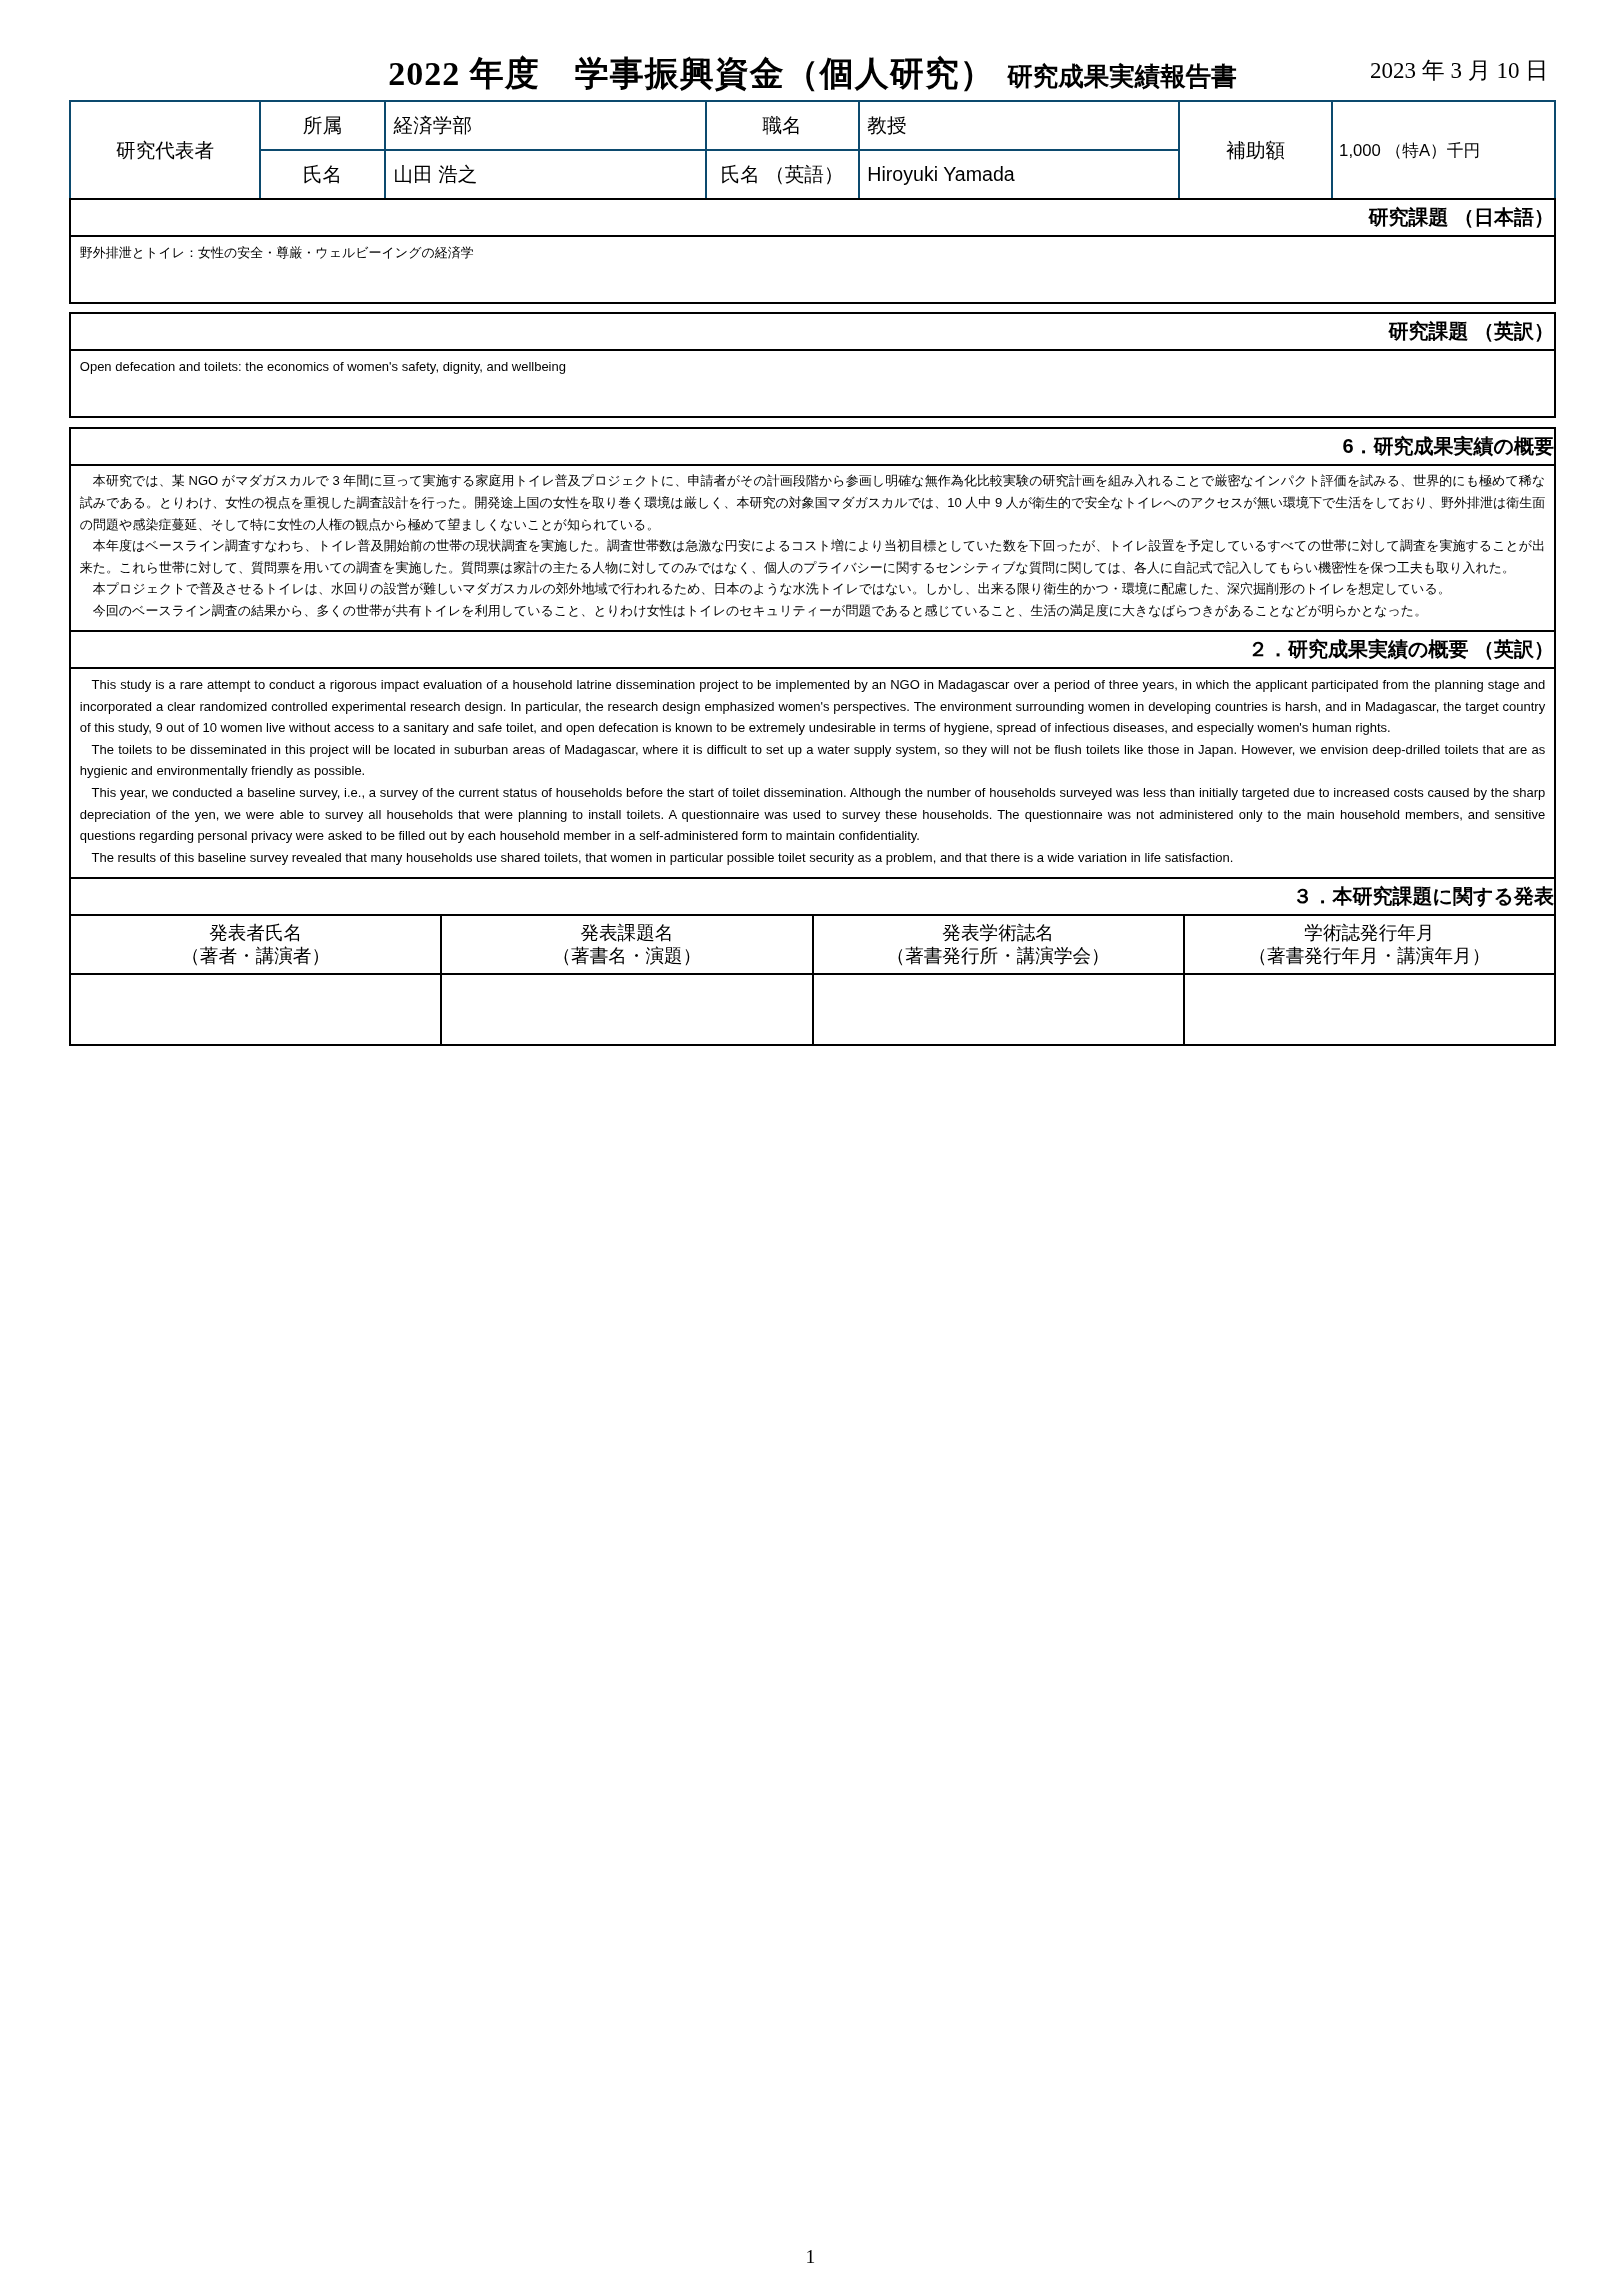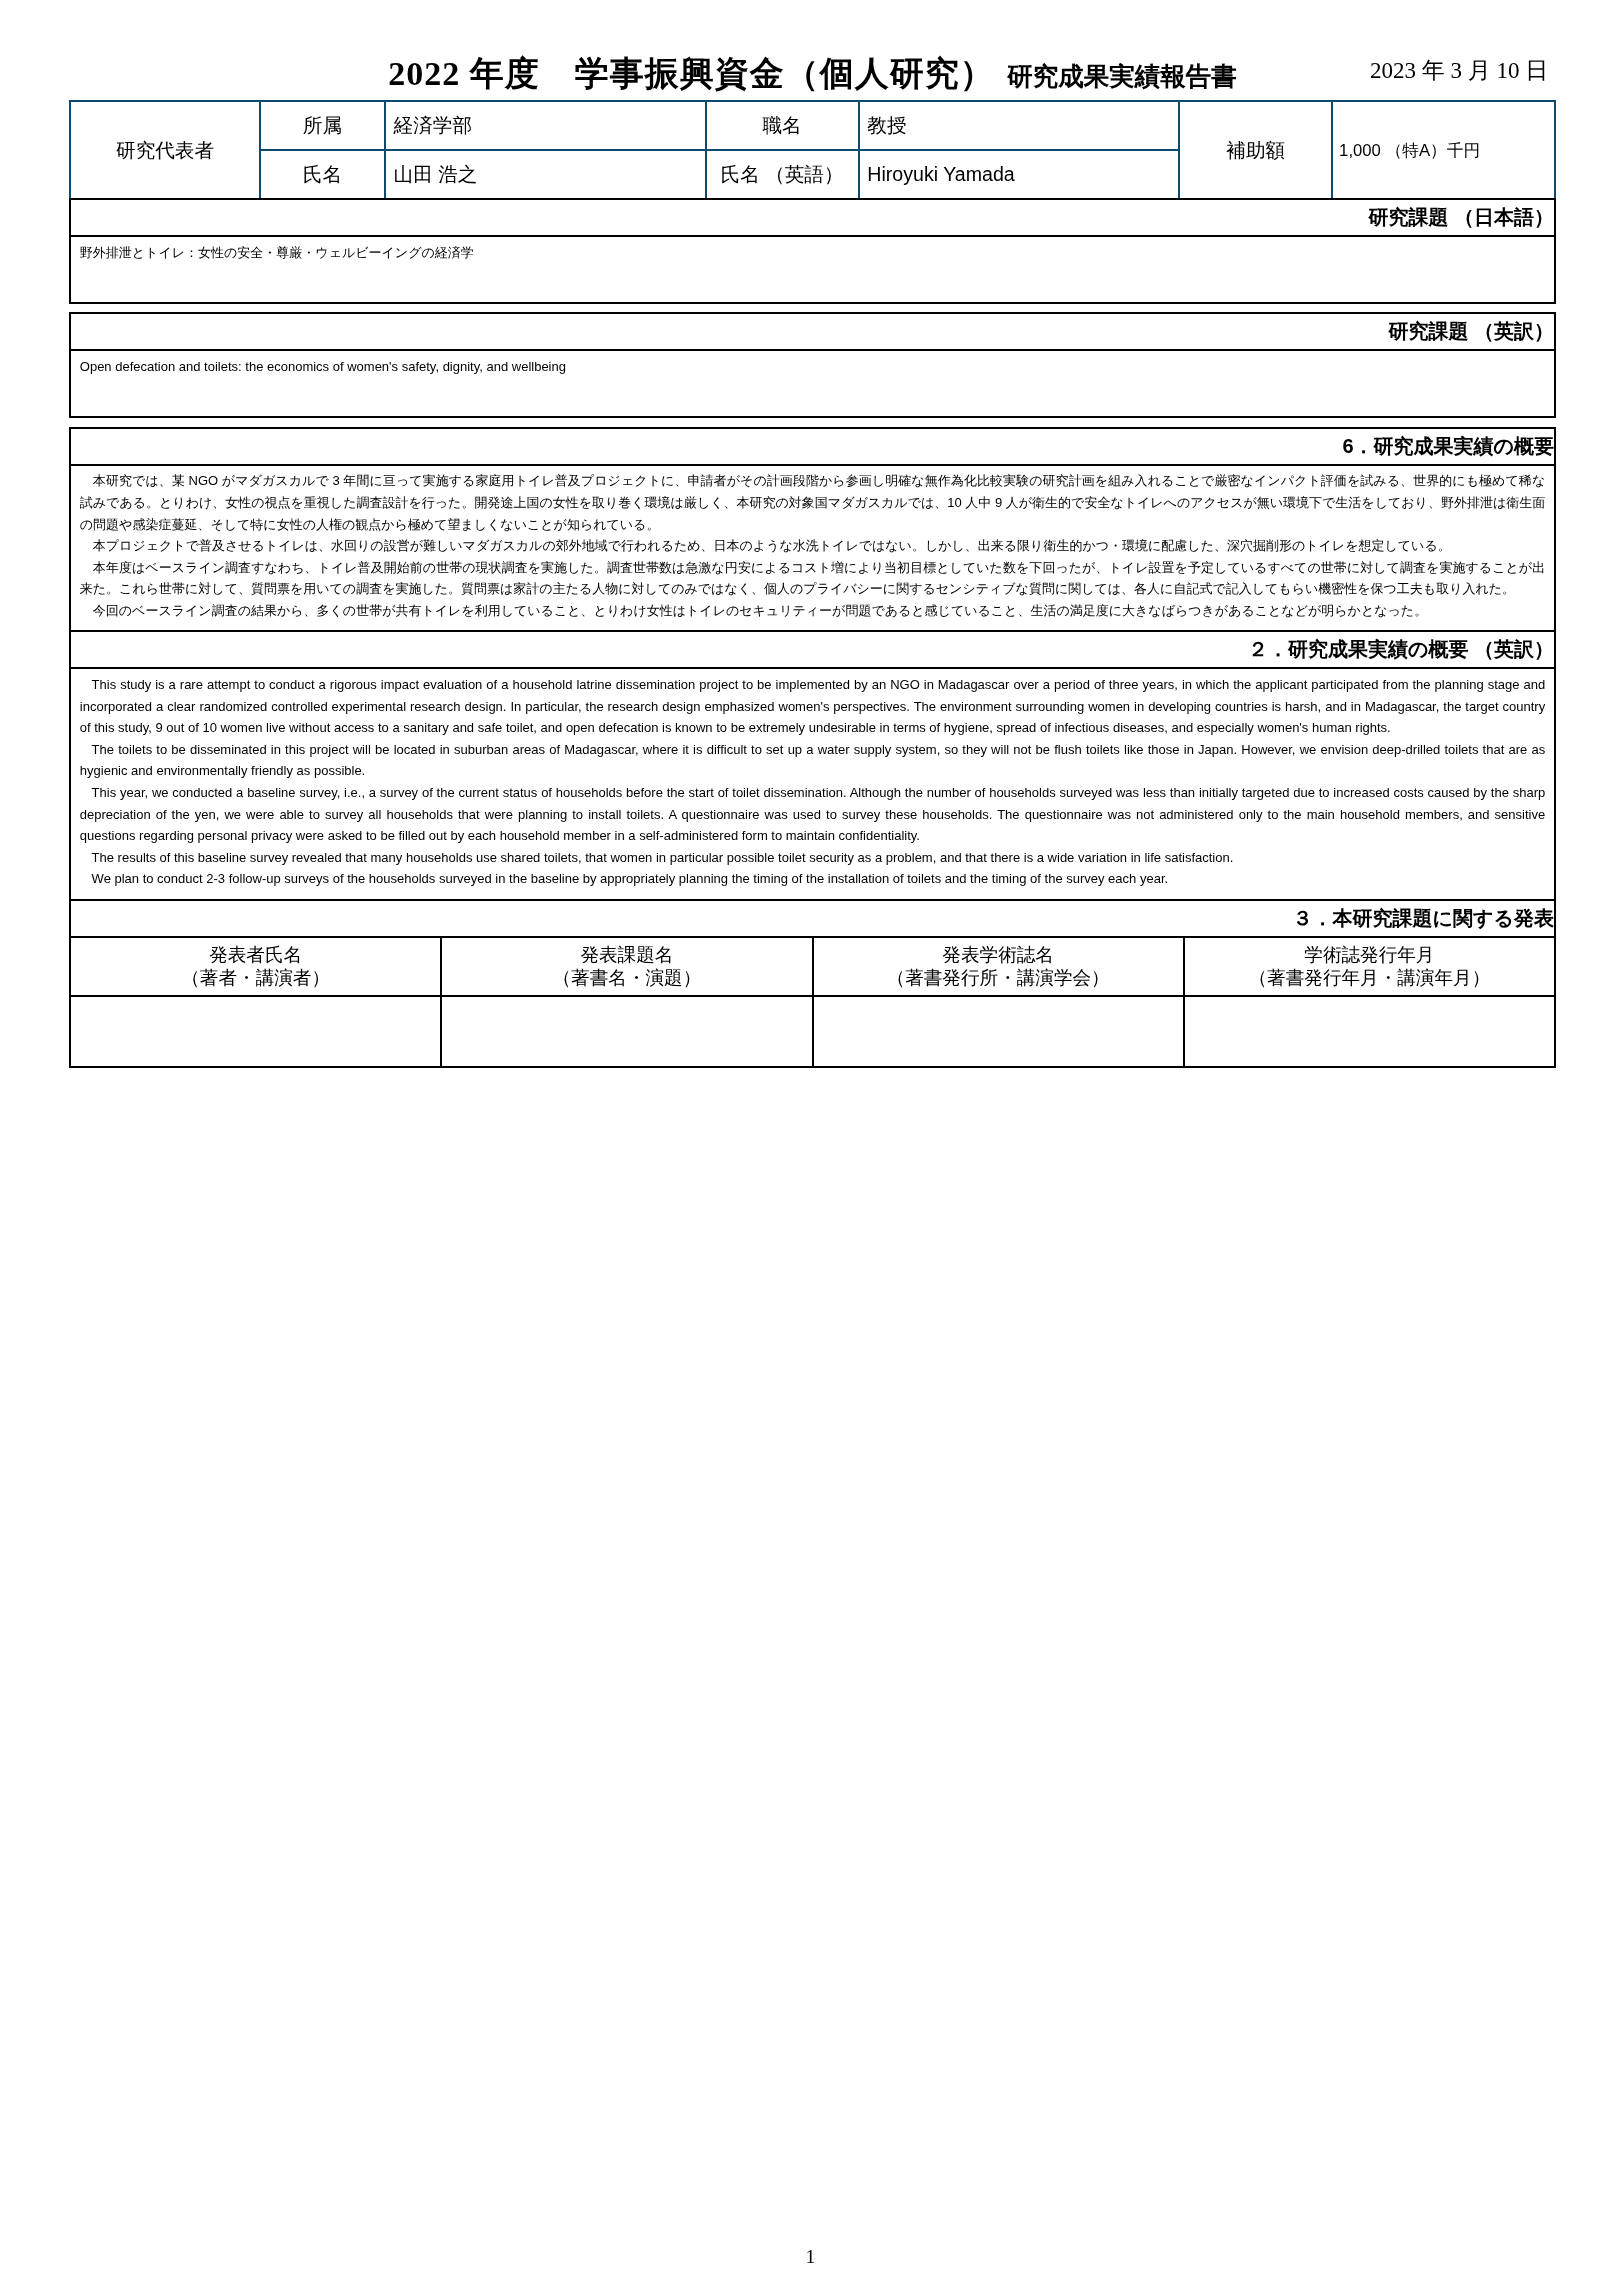--- a/index.html
+++ b/index.html
@@ -138,32 +138,31 @@
 
   <div class="sec-header">研究課題 （日本語）</div>
   <div class="sec-body topic-body">野外排泄とトイレ：女性の安全・尊厳・ウェルビーイングの経済学</div>
 
   <div class="sec-header gap">研究課題 （英訳）</div>
   <div class="sec-body topic-body">Open defecation and toilets: the economics of women's safety, dignity, and wellbeing</div>
 
   <div class="sec-header gap">6．研究成果実績の概要</div>
   <div class="sec-body summary-body">
     <p>　本研究では、某 NGO がマダガスカルで 3 年間に亘って実施する家庭用トイレ普及プロジェクトに、申請者がその計画段階から参画し明確な無作為化比較実験の研究計画を組み入れることで厳密なインパクト評価を試みる、世界的にも極めて稀な試みである。とりわけ、女性の視点を重視した調査設計を行った。開発途上国の女性を取り巻く環境は厳しく、本研究の対象国マダガスカルでは、10 人中 9 人が衛生的で安全なトイレへのアクセスが無い環境下で生活をしており、野外排泄は衛生面の問題や感染症蔓延、そして特に女性の人権の観点から極めて望ましくないことが知られている。</p>
+    <p>　本年度はベースライン調査すなわち、トイレ普及開始前の世帯の現状調査を実施した。調査世帯数は急激な円安によるコスト増により当初目標としていた数を下回ったが、トイレ設置を予定しているすべての世帯に対して調査を実施することが出来た。これら世帯に対して、質問票を用いての調査を実施した。質問票は家計の主たる人物に対してのみではなく、個人のプライバシーに関するセンシティブな質問に関しては、各人に自記式で記入してもらい機密性を保つ工夫も取り入れた。</p>
     <p>　本プロジェクトで普及させるトイレは、水回りの設営が難しいマダガスカルの郊外地域で行われるため、日本のような水洗トイレではない。しかし、出来る限り衛生的かつ・環境に配慮した、深穴掘削形のトイレを想定している。</p>
-    <p>　本年度はベースライン調査すなわち、トイレ普及開始前の世帯の現状調査を実施した。調査世帯数は急激な円安によるコスト増により当初目標としていた数を下回ったが、トイレ設置を予定しているすべての世帯に対して調査を実施することが出来た。これら世帯に対して、質問票を用いての調査を実施した。質問票は家計の主たる人物に対してのみではなく、個人のプライバシーに関するセンシティブな質問に関しては、各人に自記式で記入してもらい機密性を保つ工夫も取り入れた。</p>
     <p>　今回のベースライン調査の結果から、多くの世帯が共有トイレを利用していること、とりわけ女性はトイレのセキュリティーが問題であると感じていること、生活の満足度に大きなばらつきがあることなどが明らかとなった。</p>
   </div>
 
   <div class="sec-header">２．研究成果実績の概要 （英訳）</div>
   <div class="sec-body summary-body en">
     <p>This study is a rare attempt to conduct a rigorous impact evaluation of a household latrine dissemination project to be implemented by an NGO in Madagascar over a period of three years, in which the applicant participated from the planning stage and incorporated a clear randomized controlled experimental research design. In particular, the research design emphasized women's perspectives. The environment surrounding women in developing countries is harsh, and in Madagascar, the target country of this study, 9 out of 10 women live without access to a sanitary and safe toilet, and open defecation is known to be extremely undesirable in terms of hygiene, spread of infectious diseases, and especially women's human rights.</p>
     <p>The toilets to be disseminated in this project will be located in suburban areas of Madagascar, where it is difficult to set up a water supply system, so they will not be flush toilets like those in Japan. However, we envision deep-drilled toilets that are as hygienic and environmentally friendly as possible.</p>
     <p>This year, we conducted a baseline survey, i.e., a survey of the current status of households before the start of toilet dissemination. Although the number of households surveyed was less than initially targeted due to increased costs caused by the sharp depreciation of the yen, we were able to survey all households that were planning to install toilets. A questionnaire was used to survey these households. The questionnaire was not administered only to the main household members, and sensitive questions regarding personal privacy were asked to be filled out by each household member in a self-administered form to maintain confidentiality.</p>
     <p>The results of this baseline survey revealed that many households use shared toilets, that women in particular possible toilet security as a problem, and that there is a wide variation in life satisfaction.</p>
-    <p>We plan to conduct 2-3 follow-up surveys of the households surveyed in the baseline by appropriately planning the timing of the installation of toilets and the timing of the survey each year.</p>
   </div>
 
   <div class="sec-header">３．本研究課題に関する発表</div>
   <table class="ptable">
     <colgroup>
       <col style="width:25%">
         <col style="width:25%">
         <col style="width:25%">
         <col style="width:25%">
     </colgroup>

